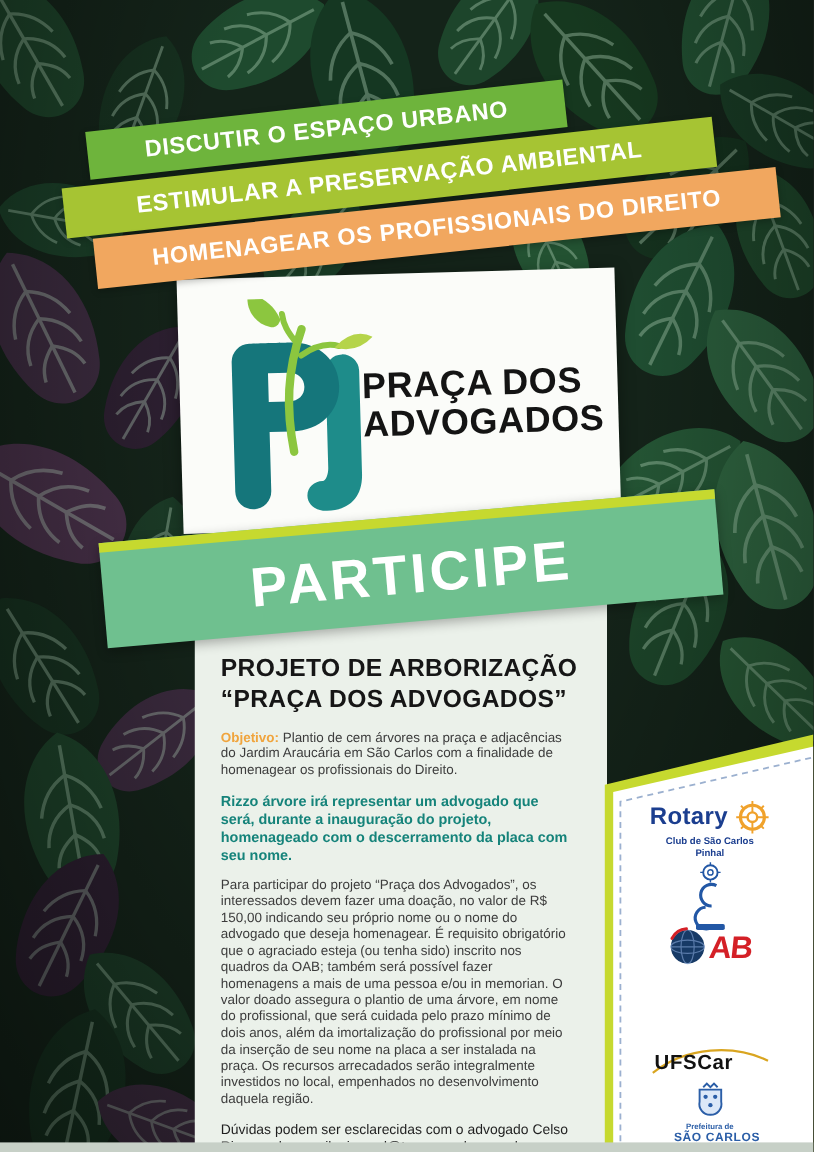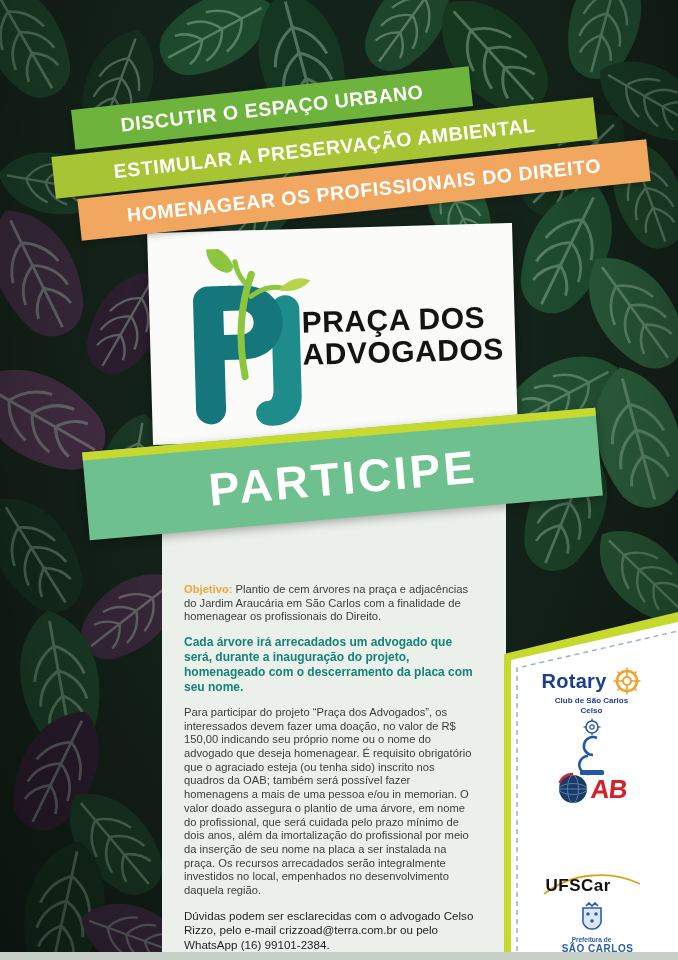--- a/index.html
+++ b/index.html
@@ -153,24 +153,25 @@
       <div>ADVOGADOS</div>
     </div>
   </div>
 
   <div class="participe">
     <span>PARTICIPE</span>
   </div>
 
   <div class="panel">
     <h1>
-      <br>
+      <span>PROJETO DE ARBORIZAÇÃO</span><br>
+      <span>“PRAÇA DOS ADVOGADOS”</span>
     </h1>
     <p><span class="obj-label">Objetivo:</span><span> Plantio de cem árvores na praça e adjacências do Jardim Araucária em São Carlos com a finalidade de homenagear os profissionais do Direito.</span></p>
-    <p class="highlight">Cada árvore irá arrecadados um advogado que será, durante a inauguração do projeto, homenageado com o descerramento da placa com seu nome.</p>
+    <p class="highlight">Rizzo árvore irá representar um advogado que será, durante a inauguração do projeto, homenageado com o descerramento da placa com seu nome.</p>
     <p>Para participar do projeto “Praça dos Advogados”, os interessados devem fazer uma doação, no valor de R$ 150,00 indicando seu próprio nome ou o nome do advogado que deseja homenagear. É requisito obrigatório que o agraciado esteja (ou tenha sido) inscrito nos quadros da OAB; também será possível fazer homenagens a mais de uma pessoa e/ou in memorian. O valor doado assegura o plantio de uma árvore, em nome do profissional, que será cuidada pelo prazo mínimo de dois anos, além da imortalização do profissional por meio da inserção de seu nome na placa a ser instalada na praça. Os recursos arrecadados serão integralmente investidos no local, empenhados no desenvolvimento daquela região.</p>
     <p class="contact">Dúvidas podem ser esclarecidas com o advogado Celso Rizzo, pelo e-mail crizzoad@terra.com.br ou pelo WhatsApp (16) 99101-2384.</p>
   </div>
 
   <svg class="sponsors-svg" width="188" height="362" viewBox="0 0 188 362">
     <polygon points="14,56 188,14 188,362 14,362" fill="#c6d92f"></polygon>
     <polygon points="21,62 188,24 188,362 21,362" fill="#ffffff"></polygon>
     <polyline points="27,362 27,70 188,33" fill="none" stroke="#9bb0cf" stroke-width="1.5" stroke-dasharray="5 4"></polyline>
   </svg>
 
@@ -194,21 +195,21 @@
               <line x1="0" y1="-4" x2="0" y2="-9"></line>
                 <line x1="0" y1="4" x2="0" y2="9"></line>
               <line x1="-4" y1="0" x2="-9" y2="0"></line>
                 <line x1="4" y1="0" x2="9" y2="0"></line>
             </g>
           </g>
         </svg>
       </div>
       <div class="rotary-sub">
         <div>Club de São Carlos</div>
-        <div>Celso</div>
+        <div>Pinhal</div>
       </div>
     </div>
 
     <div class="sp" style="top:118px;">
       <svg width="42" height="58" viewBox="0 0 42 58">
         <g stroke="#2257a5" fill="none">
           <circle cx="21" cy="9" r="6" stroke-width="1.6"></circle>
           <circle cx="21" cy="9" r="2.2" stroke-width="1.2"></circle>
           <line x1="21" y1="3" x2="21" y2="0.5" stroke-width="1.2"></line>
             <line x1="15" y1="9" x2="12.5" y2="9" stroke-width="1.2"></line>

